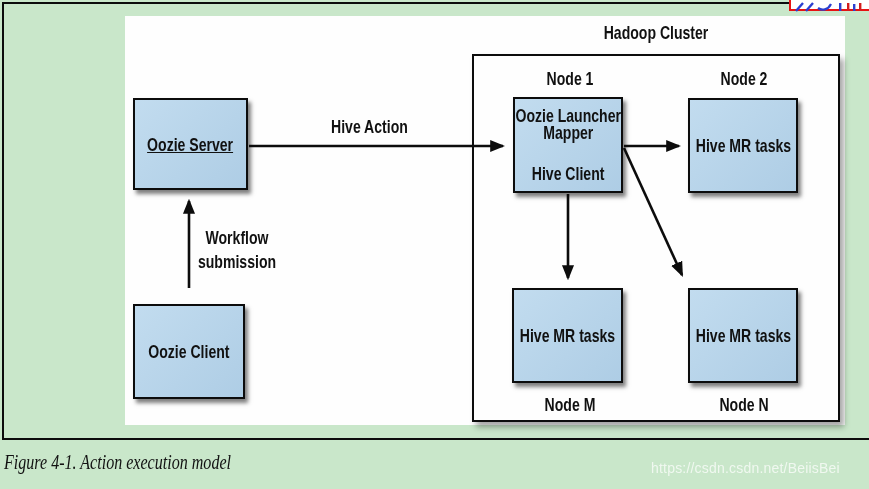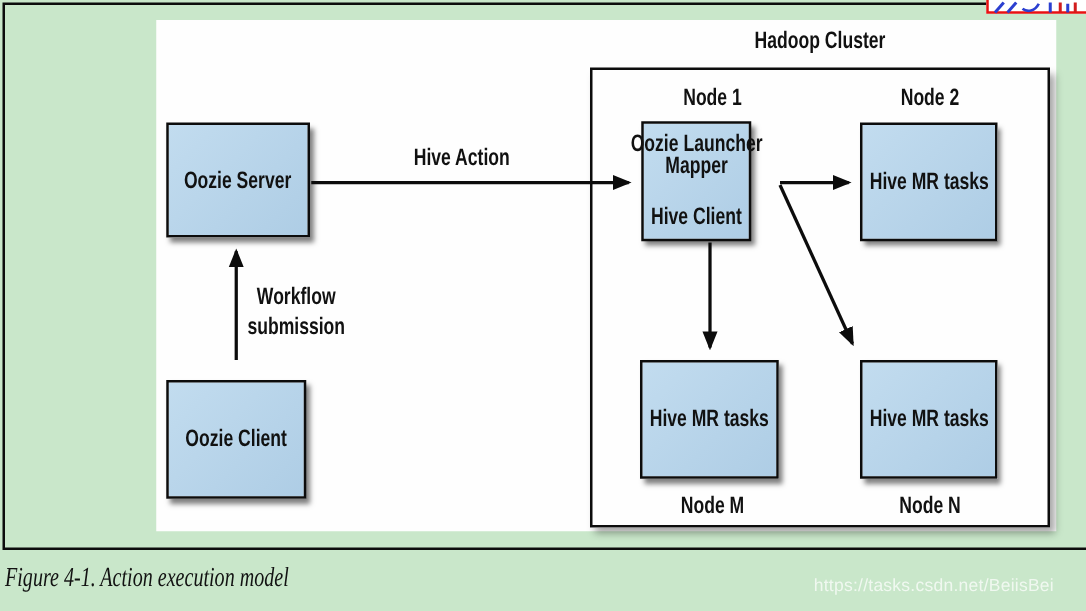--- a/index.html
+++ b/index.html
@@ -28,23 +28,23 @@
   
   .nbox {
     position:absolute;
     background:linear-gradient(135deg,#c2dcef 0%,#aecde5 100%);
     border:2px solid #0c0c0c;
     box-shadow:3px 4px 4px rgba(0,0,0,0.5);
     display:flex; align-items:center; justify-content:center;
     text-align:center; font-weight:bold; font-size:19px; line-height:17px;
   }
   .squeeze { display:inline-block; transform:scaleX(0.74); transform-origin:50% 50%; white-space:nowrap; }
-  .box-server   { left:133px; top:98px;  width:115px; height:92px; }
+  .box-server   { left:133px; top:98px;  width:115px; height:92px;text-decoration:underline; }
   .box-client   { left:133px; top:304px; width:112px; height:95px; }
-  .box-launcher { left:513px; top:97px;  width:88px; height:96px;
+  .box-launcher { left:513px; top:97px;  width:110px; height:96px;
                   flex-direction:column; justify-content:space-between;
                   padding:8px 2px 9px; }
   .box-mr2      { left:688px; top:98px;  width:110px; height:95px; }
   .box-mrm      { left:512px; top:288px; width:111px; height:95px; }
   .box-mrn      { left:688px; top:288px; width:110px; height:95px; }
   
   .lbl {
     position:absolute; font-weight:bold; font-size:19px; text-align:center;
     white-space:nowrap; transform:scaleX(0.74); transform-origin:50% 50%;
   }
@@ -134,21 +134,21 @@
     </defs>
     <line x1="189" y1="288" x2="189" y2="201" marker-end="url(#ah)"></line>
     <line x1="249" y1="146" x2="503" y2="146" marker-end="url(#ah)"></line>
     <line x1="624" y1="146" x2="679" y2="146" marker-end="url(#ah)"></line>
     <line x1="568" y1="194" x2="568" y2="278" marker-end="url(#ah)"></line>
     <line x1="624" y1="148" x2="682" y2="275" marker-end="url(#ah)"></line>
   </svg>
 
   <div class="caption">Figure 4-1. Action execution model</div>
 
-  <div class="watermark">https://tasks.csdn.net/BeiisBei</div>
+  <div class="watermark">https://csdn.csdn.net/BeiisBei</div>
 
   <div class="logo-clip">
     <svg width="76" height="10" viewBox="0 0 76 10">
       <path d="M5,9 L12,1" stroke="#2b3fd0" stroke-width="2.4" fill="none"></path>
       <path d="M15,9 L22,1" stroke="#2b3fd0" stroke-width="2.4" fill="none"></path>
       <path d="M27,6 C31,9 37,8 40,2" stroke="#2b3fd0" stroke-width="2.2" fill="none"></path>
       <rect x="48" y="1" width="2.4" height="8" fill="#2b3fd0"></rect>
       <rect x="56" y="1" width="2.4" height="8" fill="#d21d1d"></rect>
       <rect x="62" y="2" width="2.4" height="7" fill="#2b3fd0"></rect>
       <rect x="68" y="1" width="2.4" height="8" fill="#d21d1d"></rect>

